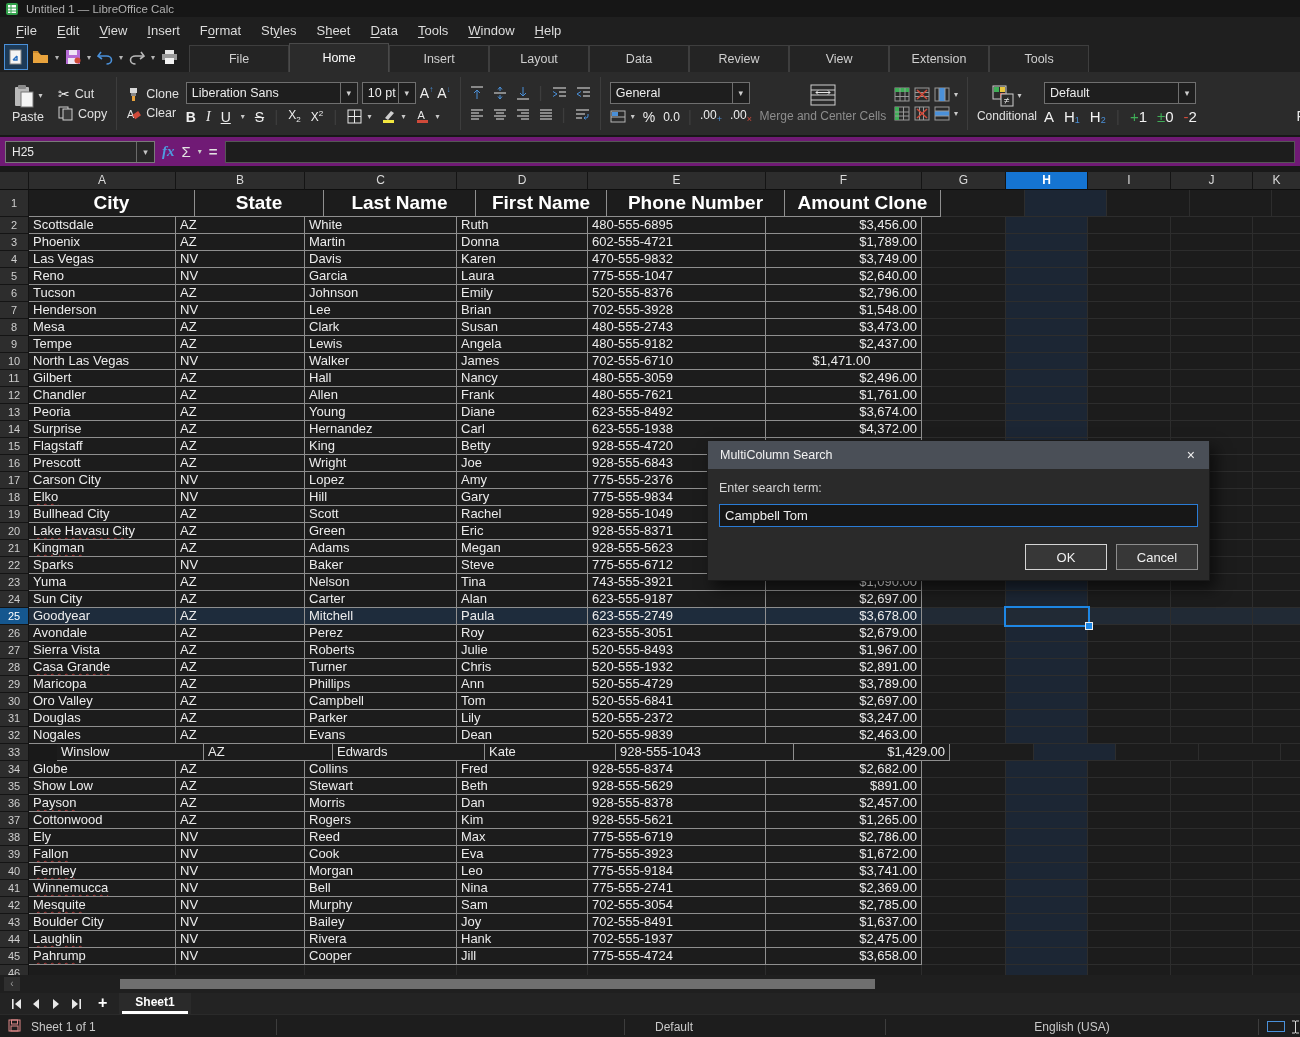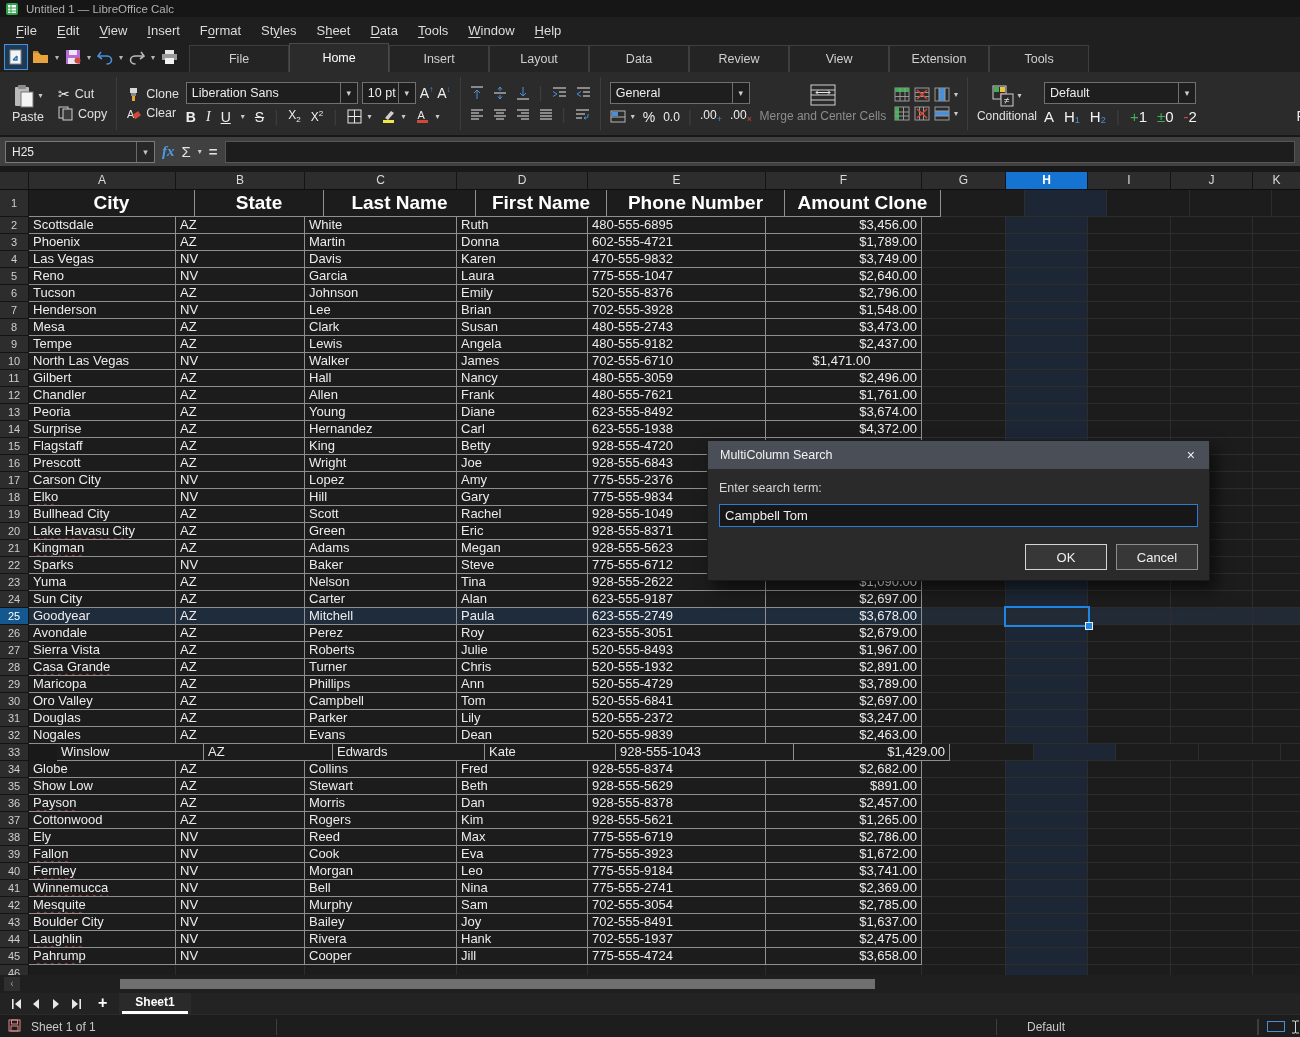--- a/index.html
+++ b/index.html
@@ -46,21 +46,21 @@
   .stylebtn sub{font-size:9px;color:#4a90d9}
   .stylebtn .pre4{color:#3fae57}
   .stylebtn .pre5{color:#3fae57}
   .stylebtn .pre6{color:#d04a3a}
   .numtxt{color:#efefef;font-size:12px}
   .numtxt .plus{color:#4a90d9;font-size:9px}
   .numtxt .del{color:#d04a3a;font-size:9px}
   .cutF{position:absolute;right:-5px;top:36px;color:#e8e8e8;font-size:14px}
 
   
-  .formulabar{height:29px;background:#404040;display:flex;align-items:center;padding:0 5px;gap:7px}
+  .formulabar{height:29px;background:#701a75;display:flex;align-items:center;padding:0 5px;gap:7px}
   .namebox{width:150px;height:22px;background:#272727;border:1px solid #7a7a7a;display:flex;align-items:center}
   .namebox input{flex:1;min-width:0;background:transparent;border:none;outline:none;color:#ececec;font-size:12px;padding-left:6px;font-family:"Liberation Sans",sans-serif}
   .nb-arrow{width:18px;text-align:center;color:#c5c5c5;border-left:1px solid #6a6a6a;font-size:9px;height:20px;line-height:20px}
   .fx{color:#4f9bdf;font-style:italic;font-weight:bold;font-size:15px;font-family:"Liberation Serif",serif}
   .sigma{color:#e2e2e2;font-size:15px}
   .eq{color:#e2e2e2;font-size:15px;font-weight:bold}
   .finput{flex:1;height:22px;background:#1d1d1d;border:1px solid #565656}
 
   
   .gridarea{height:809px;background:#191919;position:relative;padding-top:6px;overflow:hidden}
@@ -784,21 +784,21 @@
           <div class="cell ecell" style="width: 83px;"></div>
           <div class="cell ecell" style="width: 82px;"></div>
           <div class="cell ecell" style="width: 48px; flex: 1 0 48px;"></div>
         </div>
         <div class="grow drow">
           <div class="rhcell">23</div>
           <div class="cell dcell city" style="width: 147px;">Yuma</div>
           <div class="cell dcell state" style="width: 129px;">AZ</div>
           <div class="cell dcell last" style="width: 152px;">Nelson</div>
           <div class="cell dcell first" style="width: 131px;">Tina</div>
-          <div class="cell dcell phone" style="width: 178px;">928-555-2622</div>
+          <div class="cell dcell phone" style="width: 178px;">743-555-3921</div>
           <div class="cell dcell amount" style="width: 156px;">$1,090.00</div>
           <div class="cell ecell" style="width: 84px;"></div>
           <div class="cell ecell hlcolcell" style="width: 82px;"></div>
           <div class="cell ecell" style="width: 83px;"></div>
           <div class="cell ecell" style="width: 82px;"></div>
           <div class="cell ecell" style="width: 48px; flex: 1 0 48px;"></div>
         </div>
         <div class="grow drow">
           <div class="rhcell">24</div>
           <div class="cell dcell city" style="width: 147px;">Sun City</div>
@@ -1183,20 +1183,21 @@
           <rect x="3.5" y="1" width="6" height="4" fill="none" stroke="#e08a8a"></rect>
           <rect x="3" y="7" width="7" height="5" fill="none" stroke="#e08a8a"></rect>
         </svg>
     </span>
     <span>Sheet 1 of 1</span>
     <span class="sb-sep" style="margin-left:180px"></span>
     <span style="flex:1"></span>
     <span class="sb-sep"></span>
     <span class="sb-seg" style="width:260px;padding-left:30px">Default</span>
     <span class="sb-sep"></span>
+    <span class="sb-seg" style="width:372px;justify-content:center">English (USA)</span>
     <span class="sb-sep"></span>
     <span style="width:18px;height:11px;border:1px solid #4a90d9;margin:0 6px 0 8px"></span>
     <svg width="9" height="14" viewBox="0 0 9 14">
         <path d="M1 1h3M5 1h3M4.5 1v12M1 13h3M5 13h3" stroke="#d8d8d8" fill="none"></path>
       </svg>
   </div>
 
 </div>
 
 </body></html>

